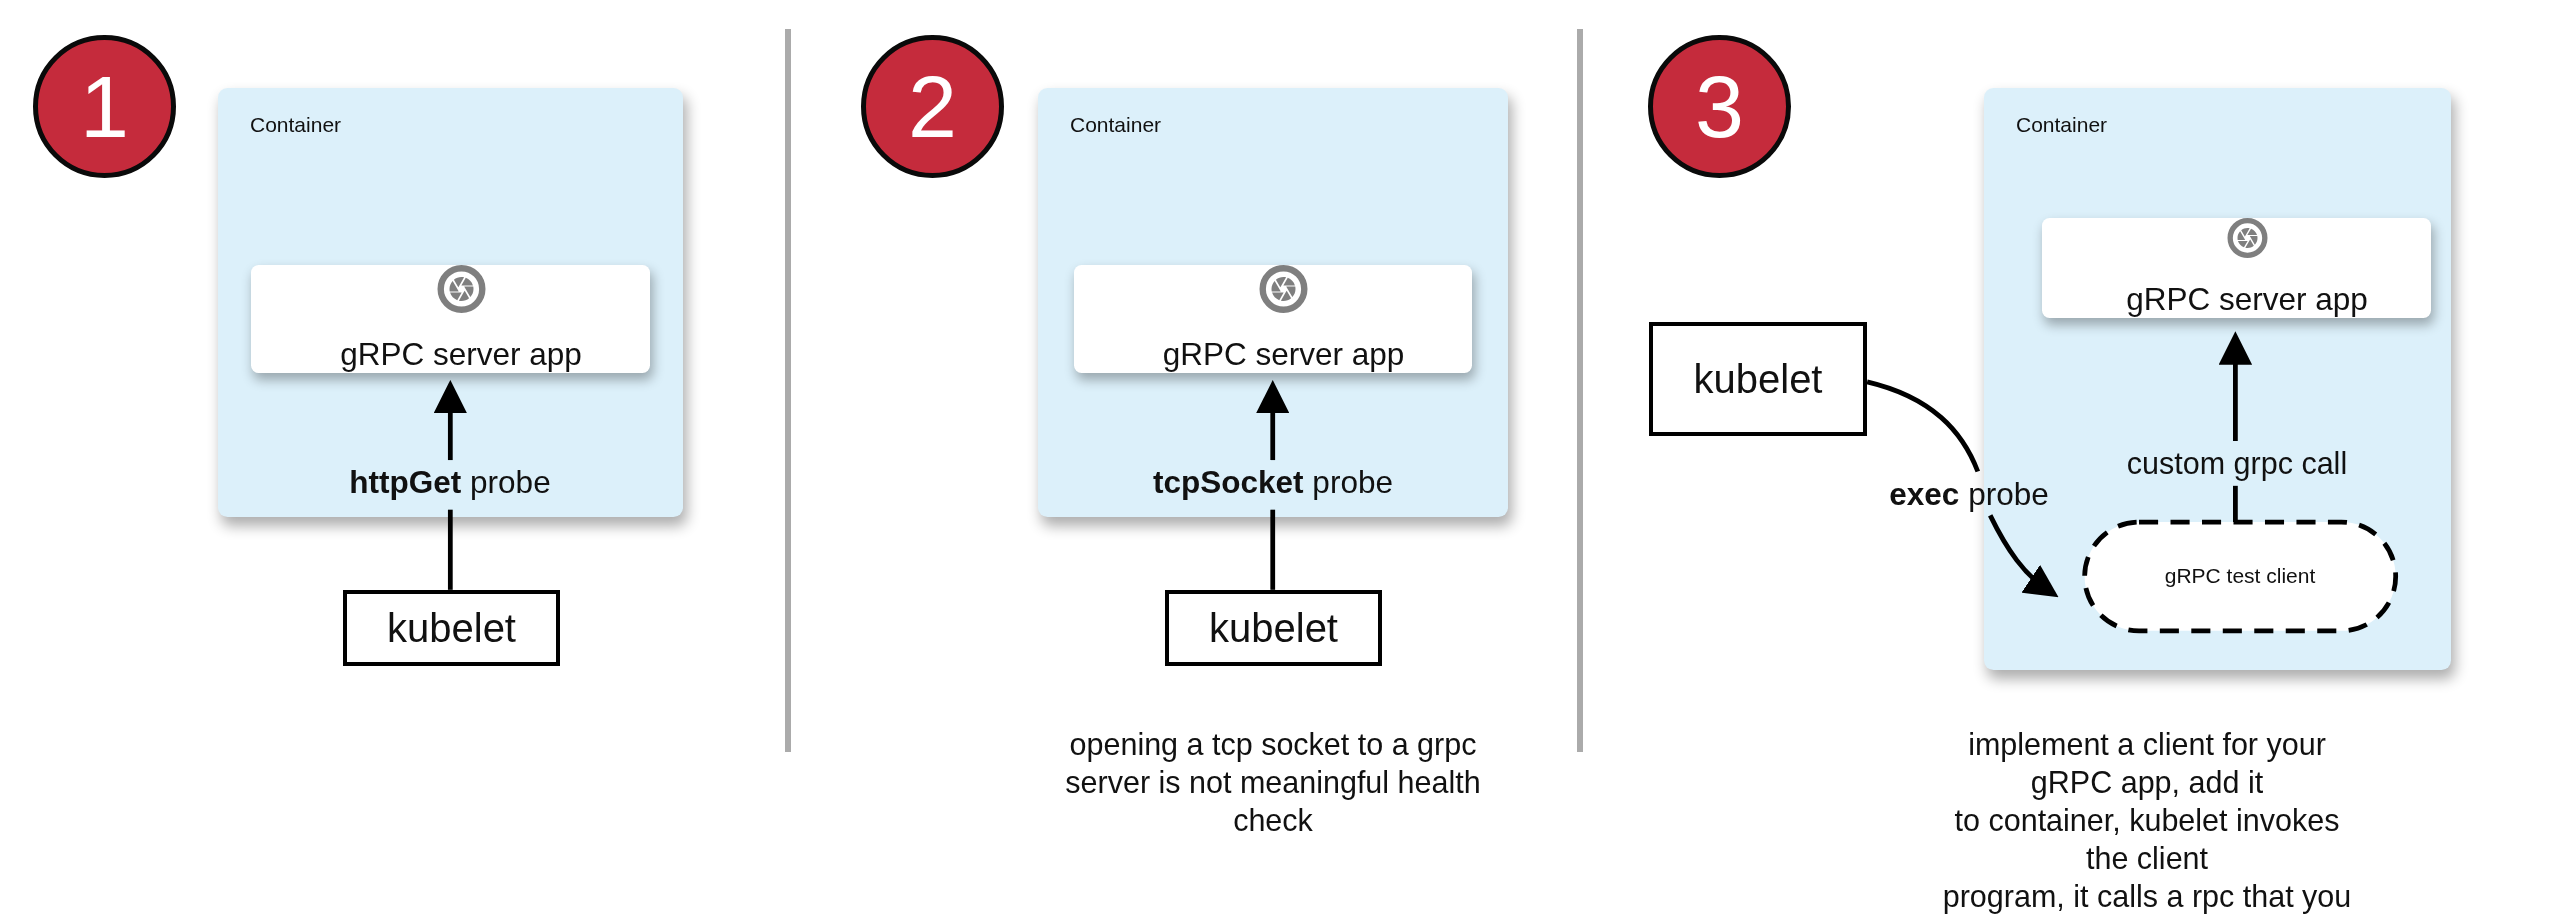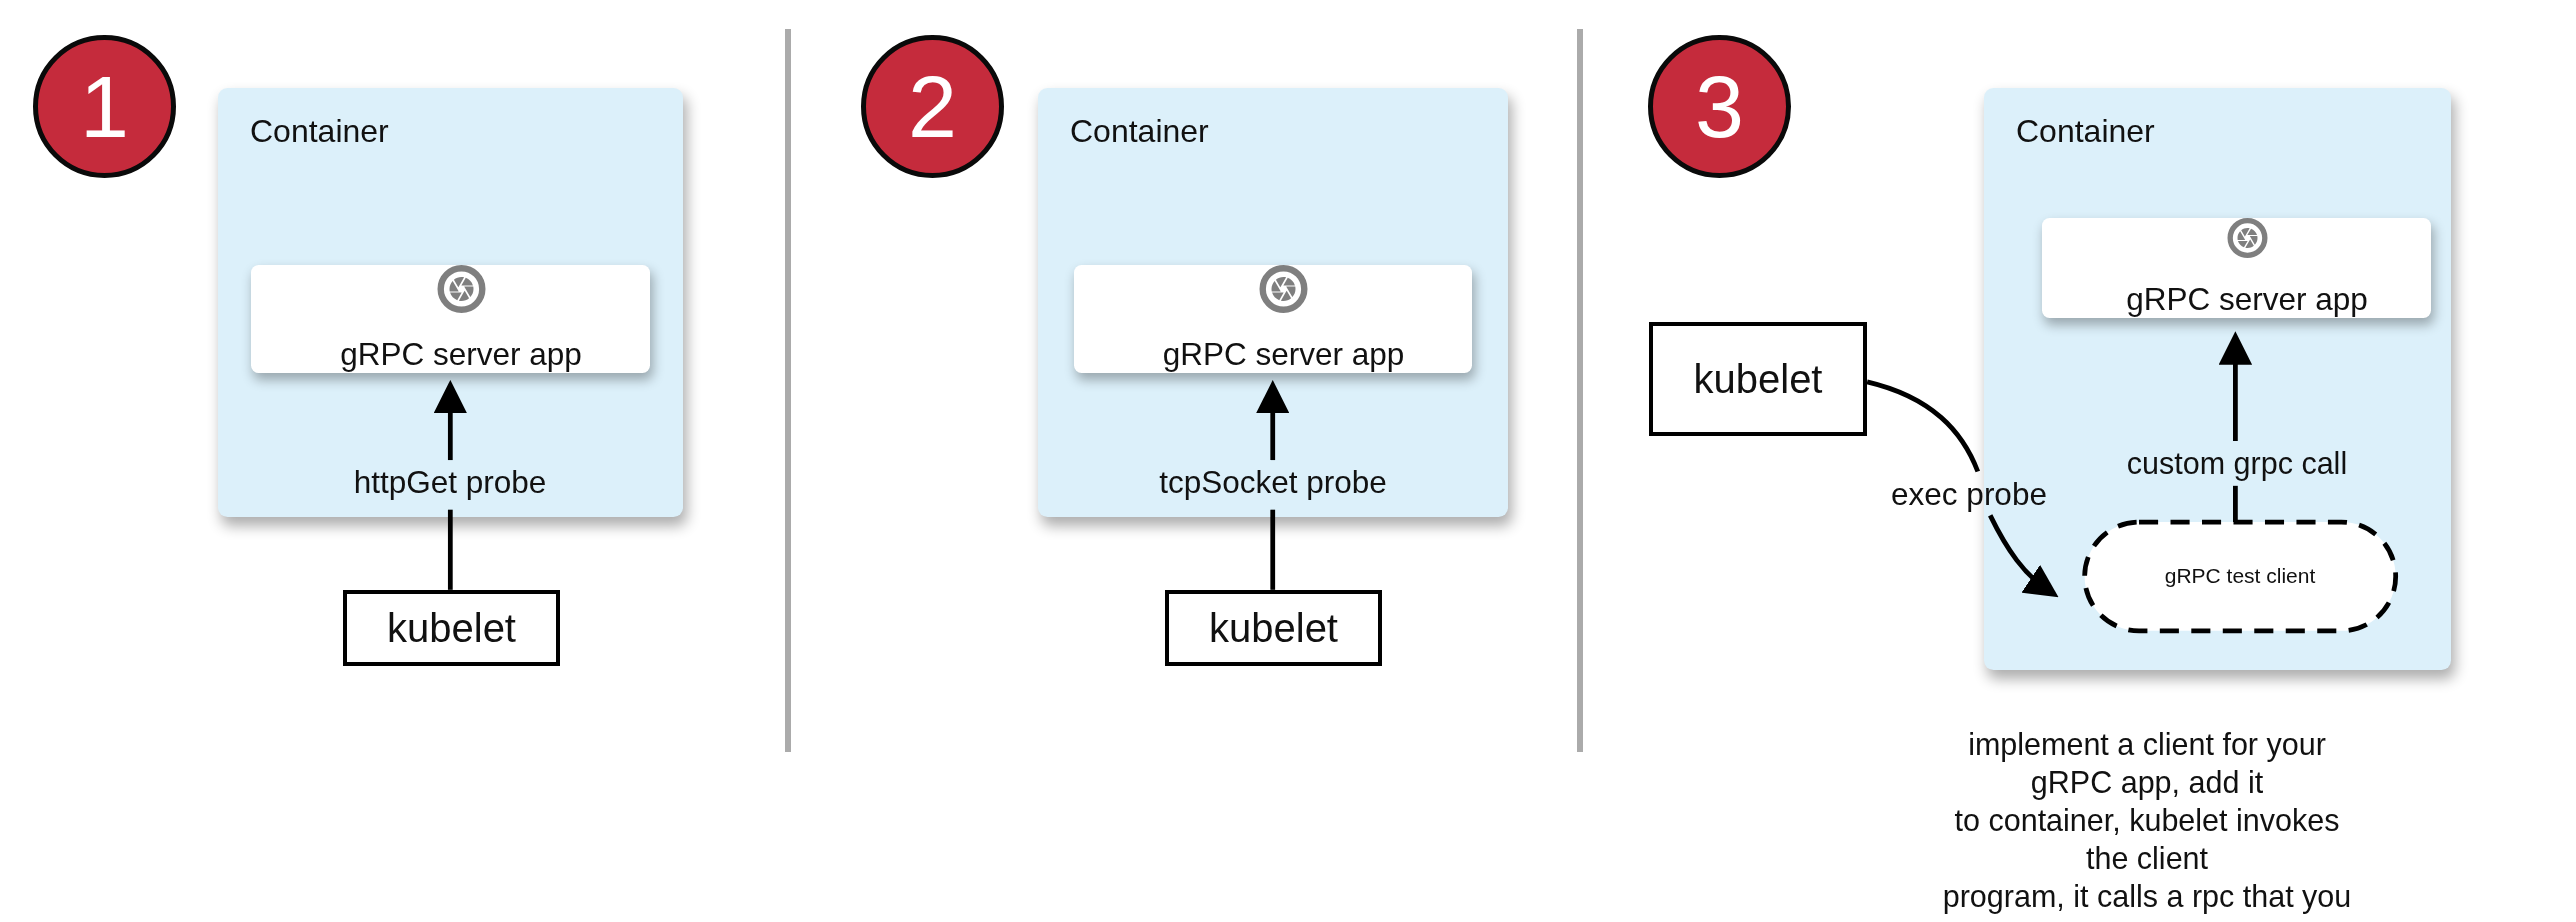--- a/index.html
+++ b/index.html
@@ -11,39 +11,39 @@
     position:absolute;width:143px;height:143px;border-radius:50%;
     background:#C52B3C;border:5.7px solid #0a0a0a;box-sizing:border-box;
     display:flex;align-items:center;justify-content:center;
     color:#fff;font-size:88px;line-height:1;
   }
   .container-box{
     position:absolute;background:#DCF0FA;border-radius:9.5px;
     box-shadow:3.8px 8.6px 13.4px rgba(0,0,0,0.32);z-index:1;
   }
   .container-label{
-    position:absolute;left:32px;top:25px;font-size:32px;color:#111;
+    position:absolute;left:32px;top:25px;font-size:21px;color:#111;
   }
   .appbox{
     position:absolute;background:#fff;border-radius:7.6px;
     box-shadow:2.9px 6.7px 11.4px rgba(0,0,0,0.30);z-index:2;
     display:flex;align-items:center;gap:23px;padding-left:21px;box-sizing:border-box;flex-direction:column;
   }
   .appbox .label{font-size:31.5px;color:#111;}
   .kubelet{
     position:absolute;background:#fff;border:4.8px solid #000;box-sizing:border-box;
     display:flex;align-items:center;justify-content:center;z-index:2;
     font-size:40px;color:#111;
   }
   .divider{position:absolute;width:5.7px;background:#ABABAB;z-index:0;}
   .floating-label{
     position:absolute;transform:translate(-50%,-50%);white-space:nowrap;
     font-size:31.5px;color:#111;z-index:4;
   }
-  .floating-label b{font-weight:normal;margin-top:47px;}
+  .floating-label b{font-weight:bold;margin-top:47px;}
   .caption{
     position:absolute;transform:translateX(-50%);text-align:center;
     white-space:pre-line;font-size:30.5px;line-height:38px;color:#111;z-index:4;
   }
   .ellipse-label{
     position:absolute;transform:translate(-50%,-50%);font-size:21px;color:#111;z-index:4;white-space:nowrap;
   }
   #arrow-layer{position:absolute;left:0;top:0;z-index:3;pointer-events:none;}
 </style>
 </head>
@@ -145,18 +145,21 @@
     <b>tcpSocket</b><span> probe</span>
   </div>
   <div class="floating-label" style="left:1969px;top:494px;">
     <b>exec</b><span> probe</span>
   </div>
 
   <div class="floating-label" style="left:2237px;top:463px;font-size:30.5px;">custom grpc call</div>
 
   <div class="ellipse-label" style="left:2240px;top:576px;">gRPC test client</div>
 
+  <div class="caption" style="left:1273px;top:725px;">opening a tcp socket to a grpc
+server is not meaningful health
+check</div>
   <div class="caption" style="left:2147px;top:725px;">implement a client for your gRPC app, add it
 to container, kubelet invokes the client
 program, it calls a rpc that you implement</div>
 
 </div>
 
 
 </body></html>

